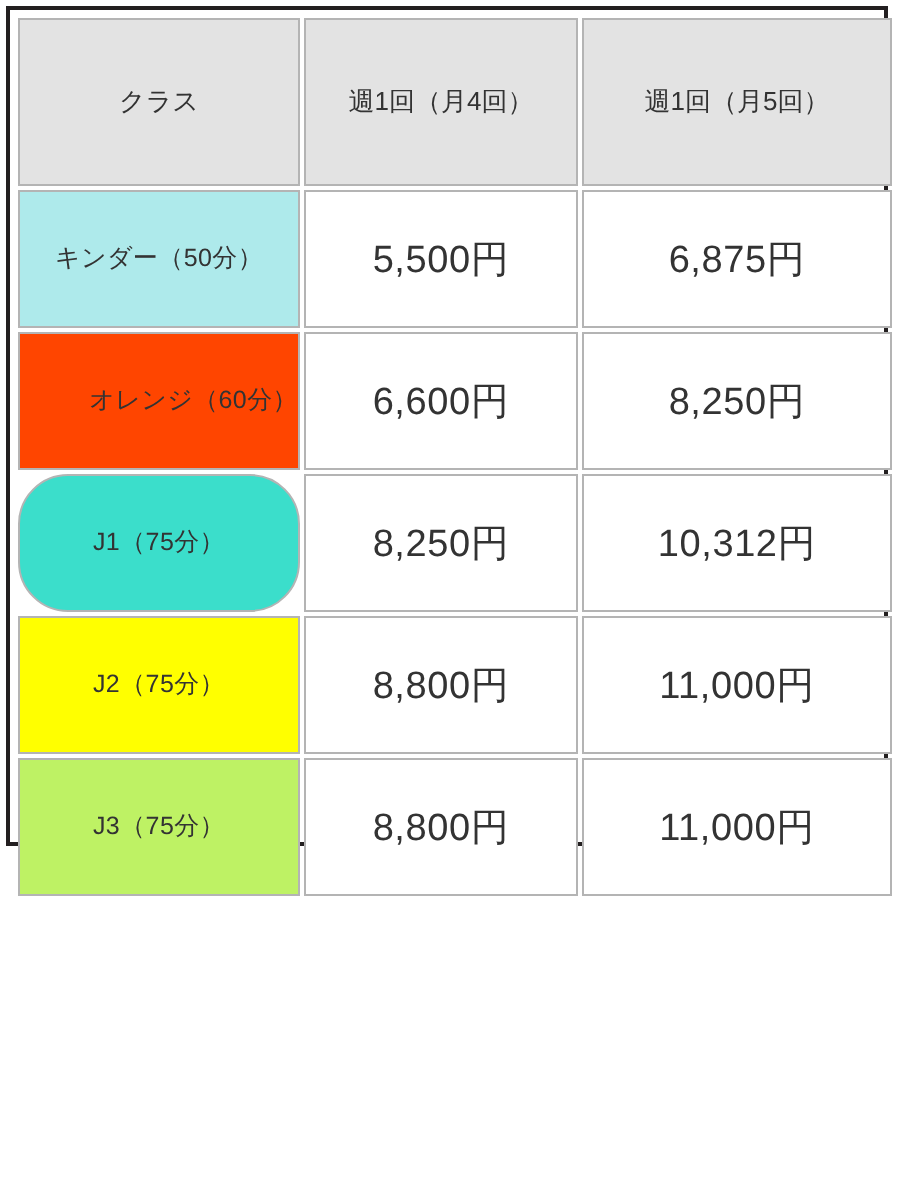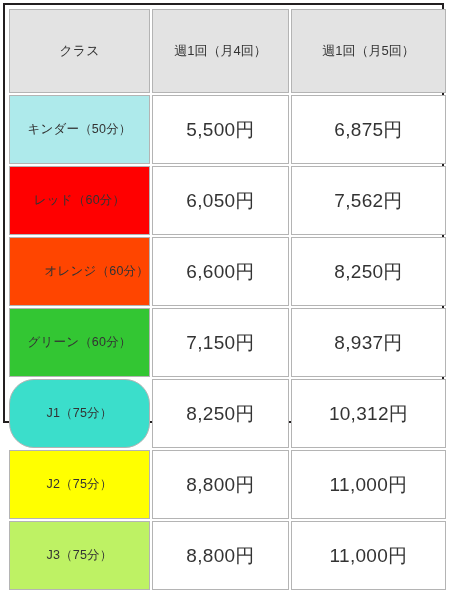--- a/index.html
+++ b/index.html
@@ -88,33 +88,23 @@
         <th>週1回（月5回）</th>
       </tr>
     </thead>
     <tbody id="table-body">
         <tr>
           <td class="class-cell" style="background: rgb(174, 234, 235);">キンダー（50分）</td>
           <td class="price-cell">5,500円</td>
           <td class="price-cell">6,875円</td>
         </tr>
         <tr>
-          <td class="class-cell" style="background: rgb(255, 0, 0);">レッド（60分）</td>
-          <td class="price-cell">6,050円</td>
-          <td class="price-cell">7,562円</td>
-        </tr>
-        <tr>
           <td class="class-cell" style="background: rgb(255, 69, 0); text-align: right;">オレンジ（60分）</td>
           <td class="price-cell">6,600円</td>
           <td class="price-cell">8,250円</td>
-        </tr>
-        <tr>
-          <td class="class-cell" style="background: rgb(51, 198, 51);">グリーン（60分）</td>
-          <td class="price-cell">7,150円</td>
-          <td class="price-cell">8,937円</td>
         </tr>
         <tr>
           <td class="class-cell" style="background: rgb(59, 222, 203); border-radius: 25px;">J1（75分）</td>
           <td class="price-cell">8,250円</td>
           <td class="price-cell">10,312円</td>
         </tr>
         <tr>
           <td class="class-cell" style="background: rgb(255, 255, 0);">J2（75分）</td>
           <td class="price-cell">8,800円</td>
           <td class="price-cell">11,000円</td>

